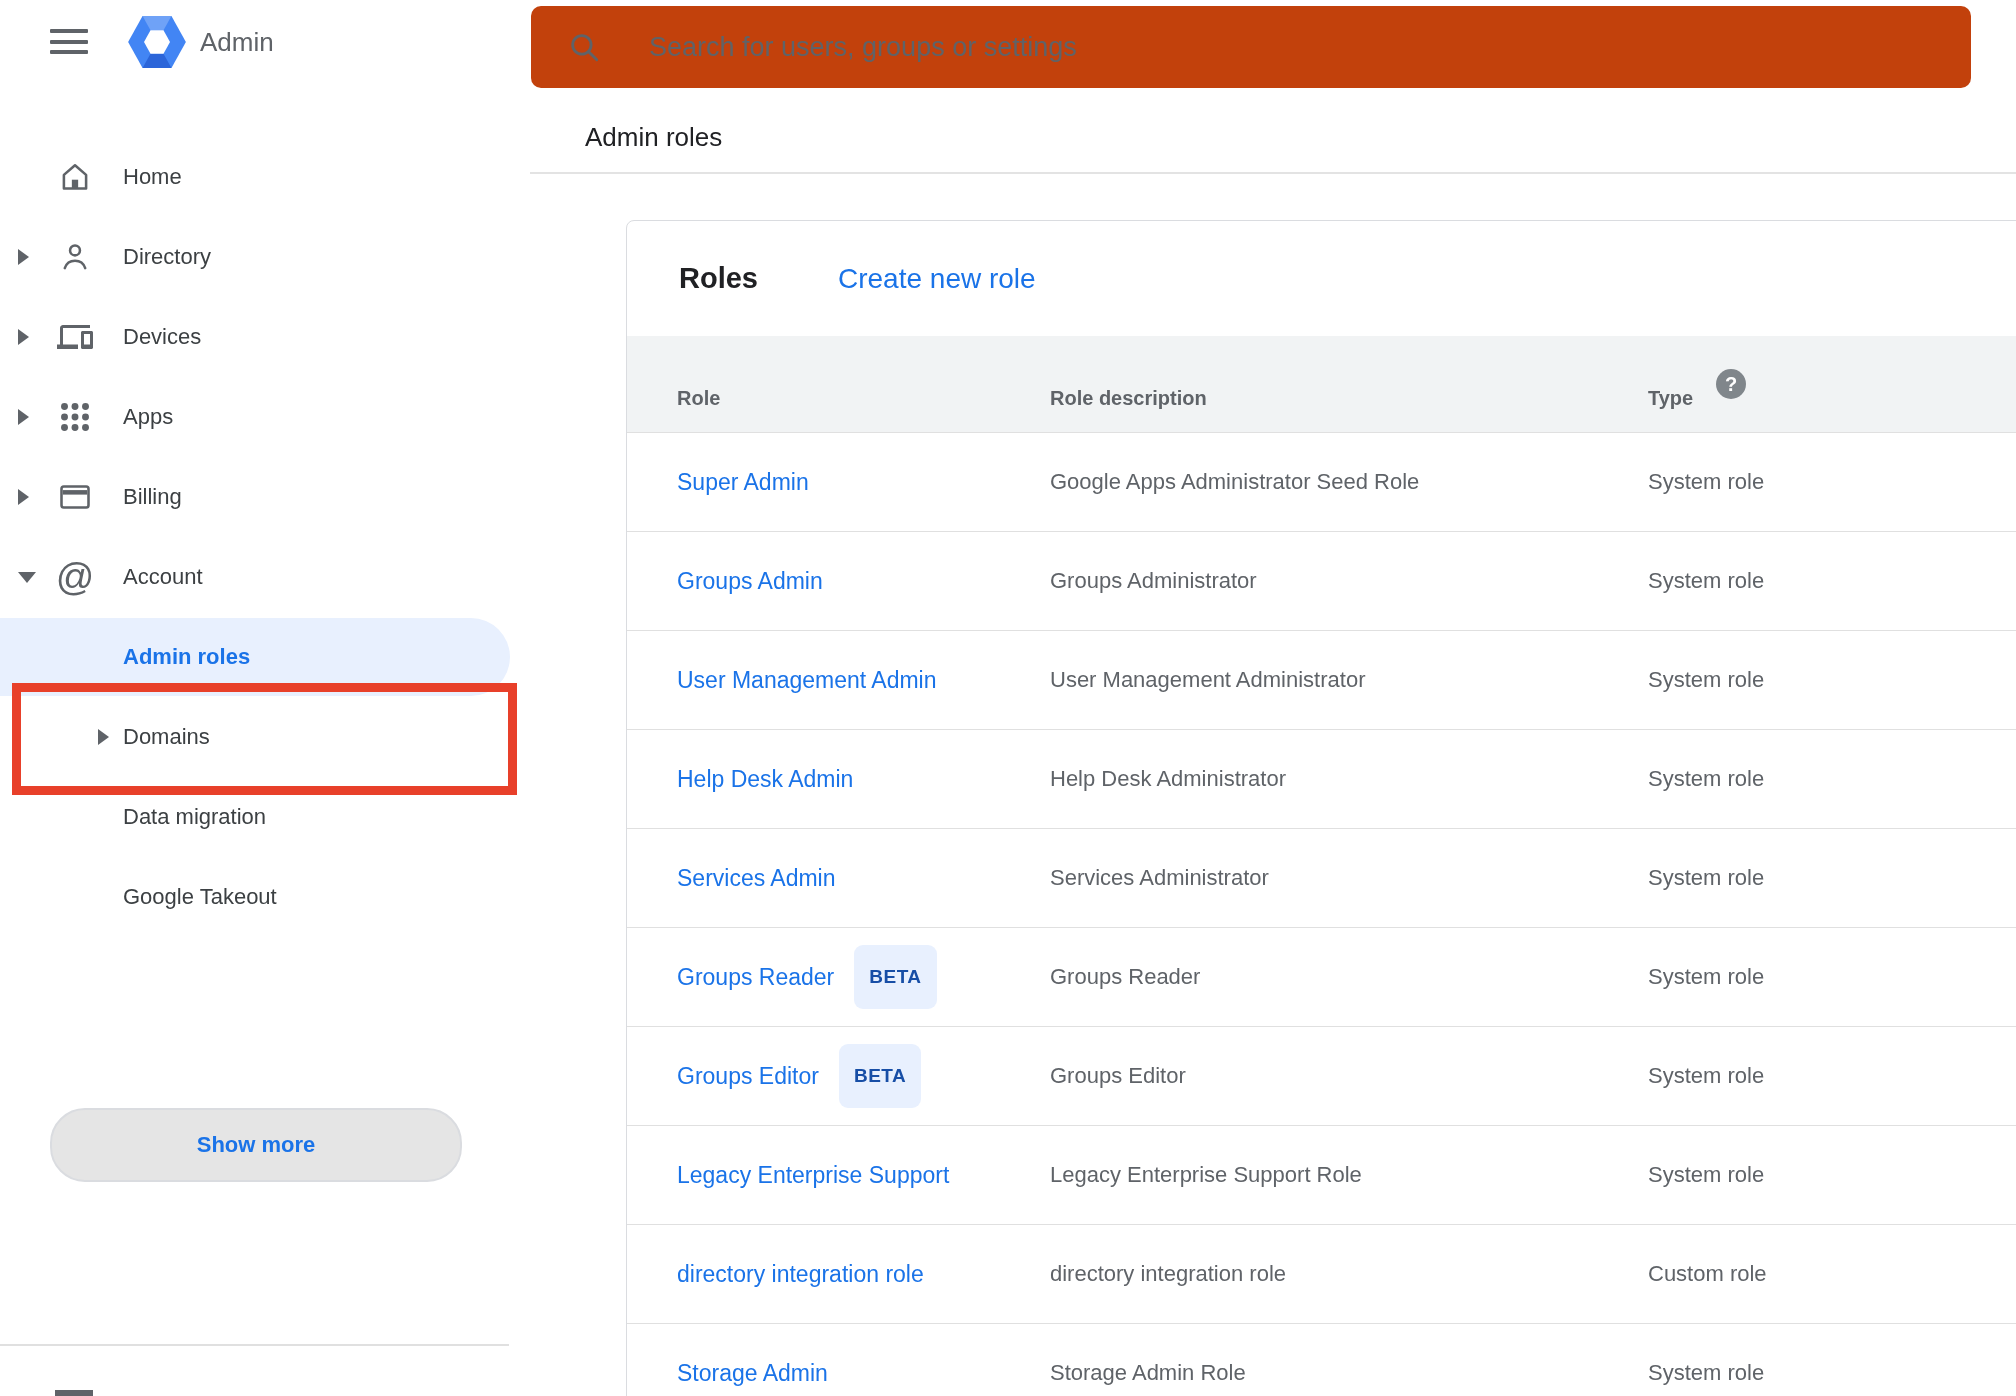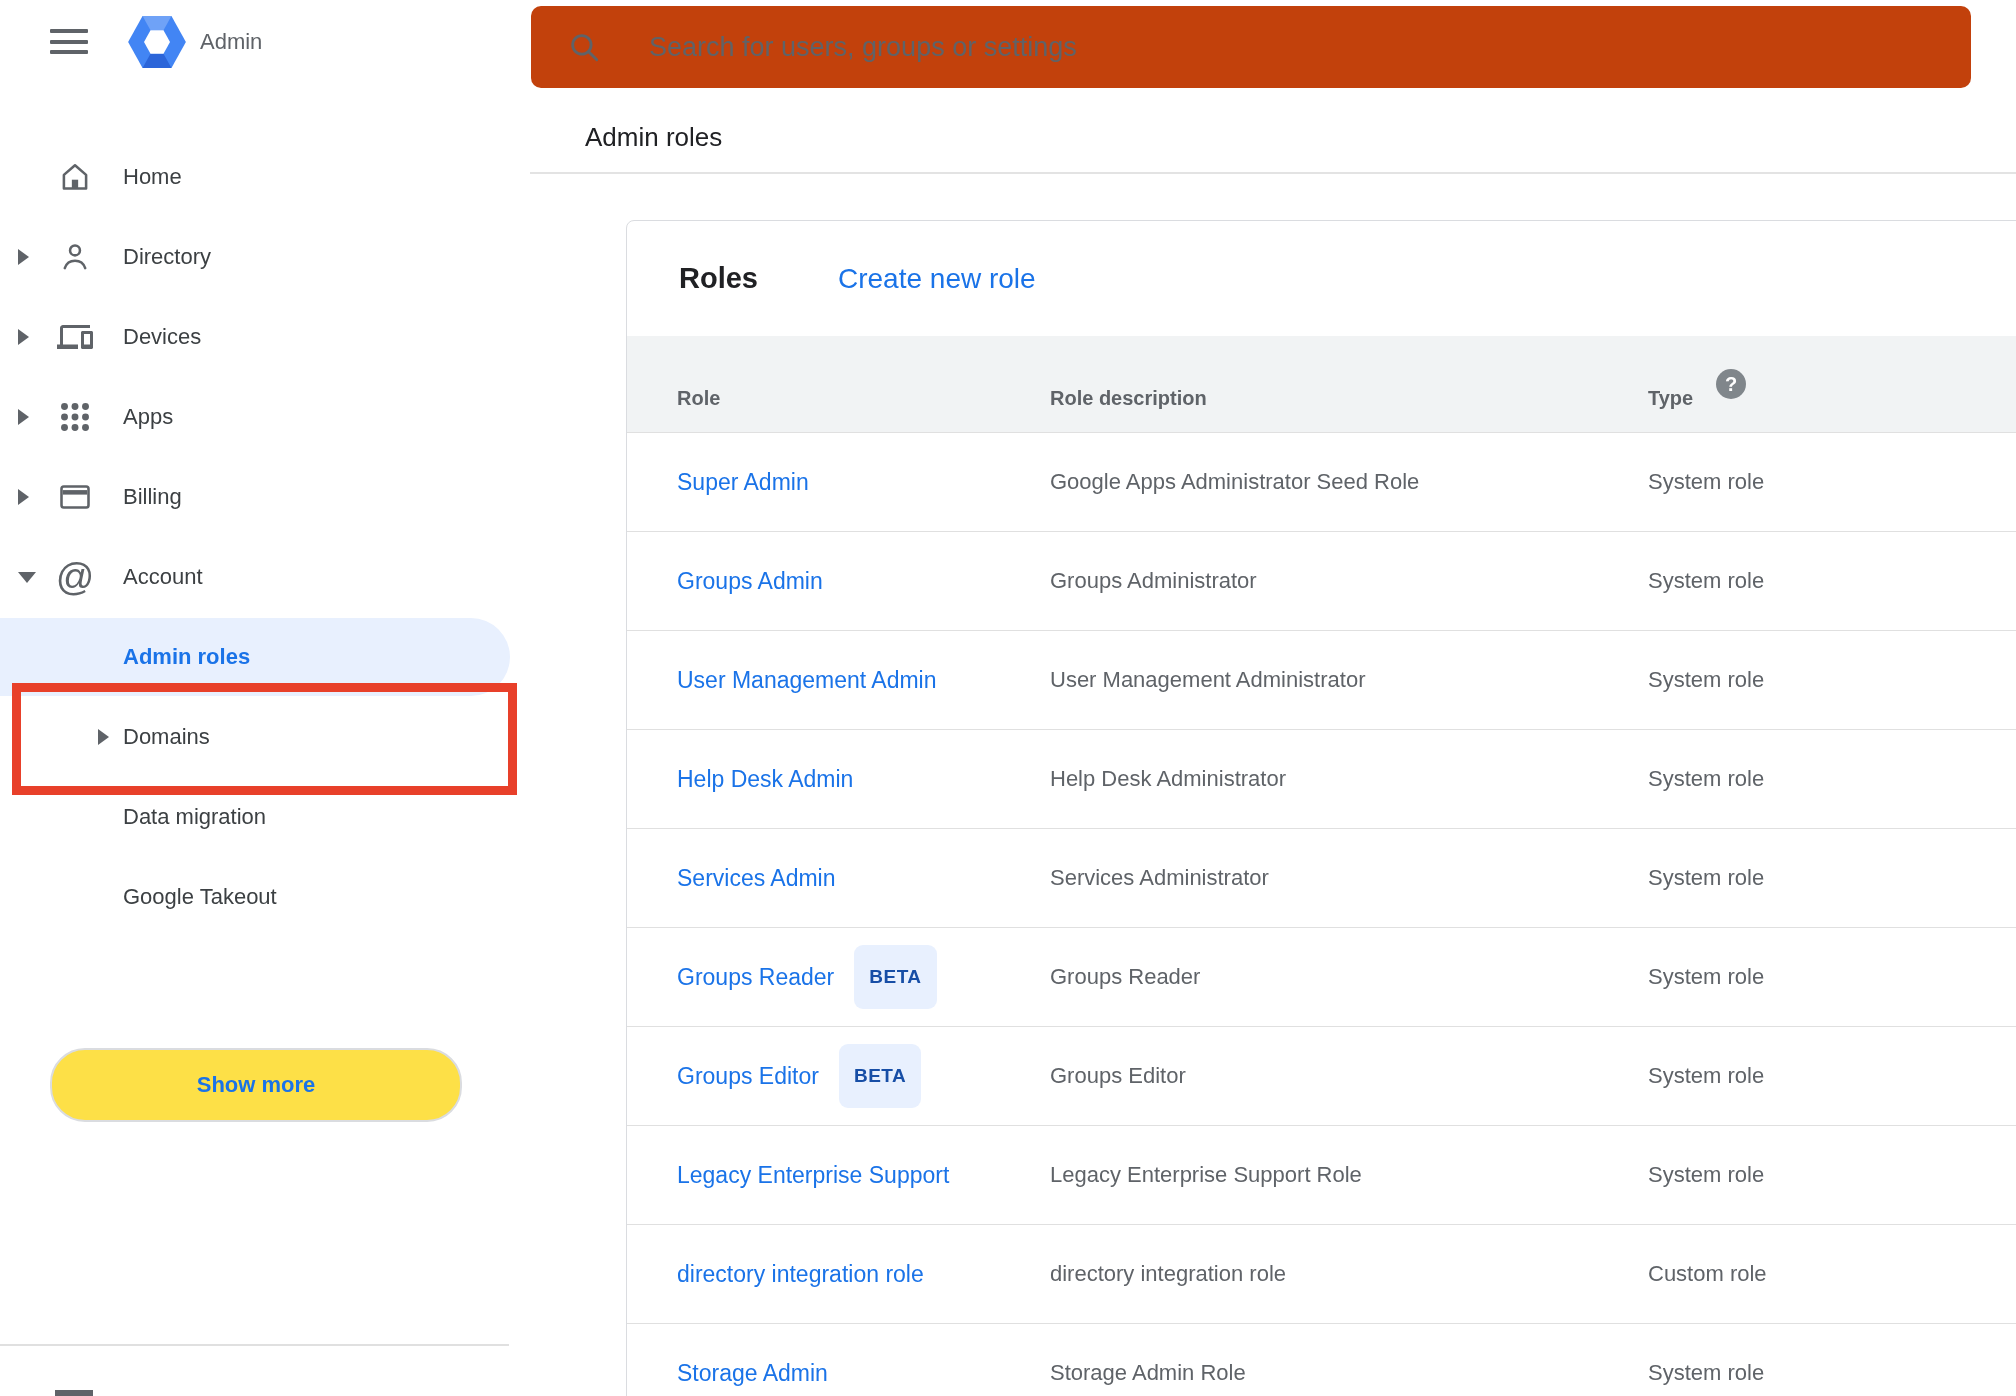--- a/index.html
+++ b/index.html
@@ -5,21 +5,21 @@
   html,body{margin:0;padding:0;}
   body{
     width:2016px;height:1396px;position:relative;overflow:hidden;
     background:#fff;font-family:"Liberation Sans",sans-serif;
     -webkit-font-smoothing:antialiased;
   }
   
   .hamburger{position:absolute;left:50px;top:29px;width:38px;height:25px;cursor:pointer;}
   .hamburger .bar{height:4px;background:#5f6368;border-radius:1px;margin-bottom:6.5px;}
   .logo{position:absolute;left:128px;top:16px;width:58px;height:52px;}
-  .logo-text{position:absolute;left:200px;top:22px;font-size:22px;color:#5f6368;line-height:40px;}
+  .logo-text{position:absolute;left:200px;top:22px;font-size:26px;color:#5f6368;line-height:40px;}
   .searchbar{
     position:absolute;left:531px;top:6px;width:1440px;height:82px;
     background:#c2410c;border-radius:10px;display:flex;align-items:center;
     padding:0 0 0 36px;box-sizing:border-box;
   }
   .search-icon{flex:0 0 auto;margin-right:46px;display:flex;}
   .search-input{
     flex:1;border:none;outline:none;background:transparent;
     font-size:27px;color:#202124;font-family:"Liberation Sans",sans-serif;
   }
@@ -37,22 +37,22 @@
   .nav-item.selected::before{
     content:"";position:absolute;left:0;top:1px;width:510px;height:78px;
     background:#e8f0fe;border-radius:0 39px 39px 0;z-index:0;
   }
   .nav-item.selected .nav-label{color:#1a73e8;font-weight:bold;z-index:1;}
   .annotation-box{
     position:absolute;left:12px;top:683px;width:505px;height:112px;
     border:9px solid #e8402a;box-sizing:border-box;z-index:10;pointer-events:none;
   }
   .show-more{
-    position:absolute;left:50px;top:1048px;width:408px;height:70px;
-    border:2px solid #dadce0;border-radius:35px;background:#fde047;
+    position:absolute;left:50px;top:1108px;width:408px;height:70px;
+    border:2px solid #dadce0;border-radius:35px;background:#e5e5e5;
     display:flex;align-items:center;justify-content:center;cursor:pointer;
   }
   .show-more span{font-size:22px;color:#1a73e8;font-weight:bold;}
   .sidebar-bottom-divider{position:absolute;left:0;top:1344px;width:509px;height:2px;background:#e0e0e0;}
   .bottom-partial-icon{position:absolute;left:55px;top:1390px;width:38px;height:6px;background:#5f6368;}
   
   .page-title{position:absolute;left:585px;top:122px;font-size:26px;color:#202124;}
   .title-divider{position:absolute;left:530px;top:172px;width:1486px;height:2px;background:#e3e3e3;}
   .card{
     position:absolute;left:626px;top:220px;width:1430px;height:1400px;

